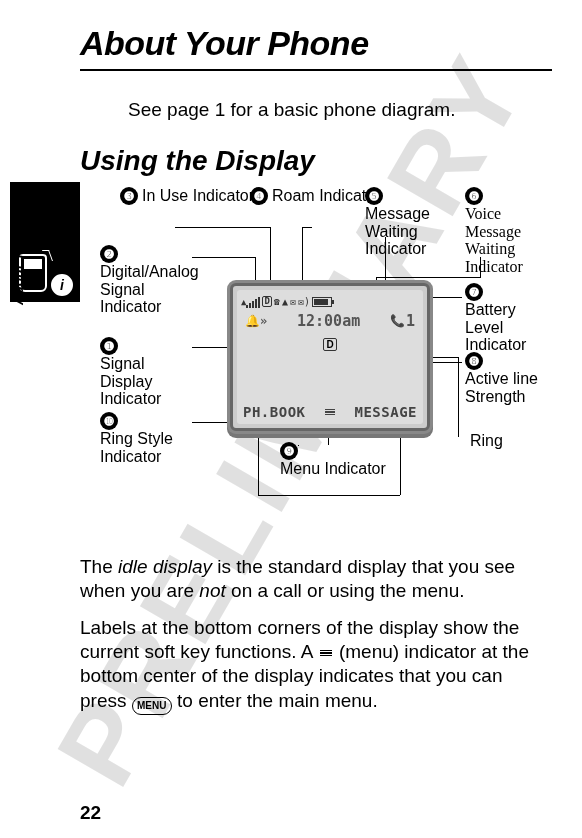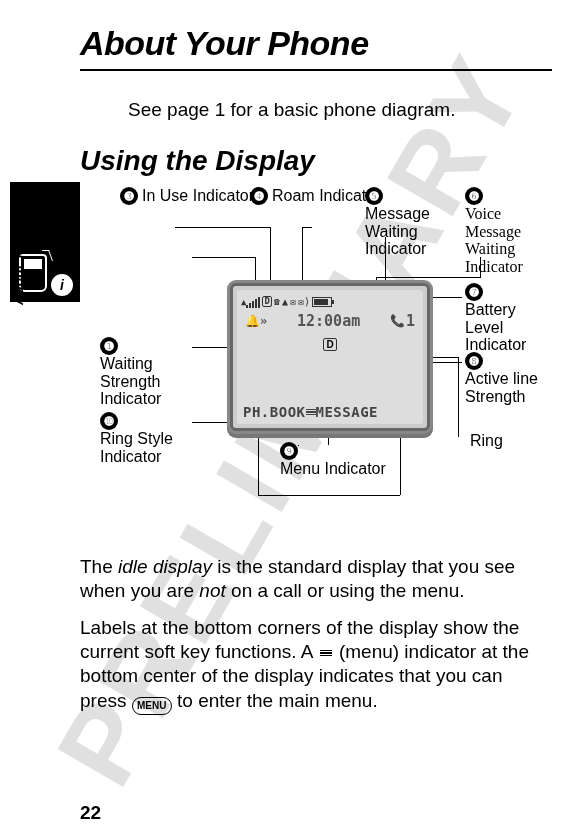--- a/index.html
+++ b/index.html
@@ -96,21 +96,21 @@
   .bars span { width:2px; background:#333; }
   .bars span:nth-child(1){height:3px} .bars span:nth-child(2){height:5px}
   .bars span:nth-child(3){height:7px} .bars span:nth-child(4){height:9px}
   .bars span:nth-child(5){height:11px}
   .time-row { text-align:center; font-family: monospace; font-weight:700; color:#555; font-size:15px; padding: 2px 0 0 0; display:flex; justify-content:space-between; align-items:center; padding:2px 8px; }
   .bell { font-size:12px; }
   .line-ind { display:flex; align-items:center; gap:1px; }
   .line-ind .ph { font-size: 12px; }
   .center-d { text-align:center; margin-top:2px; }
   .center-d .pill { font-size:10px; padding:0 2px; }
-  .softkeys { position:absolute; bottom:4px; left:0; right:0; display:flex; justify-content:flex-start; align-items:center; padding:0 6px; font-family: monospace; font-weight:700; color:#444; font-size:14px; letter-spacing:0.5px; }
+  .softkeys { position:absolute; bottom:4px; left:0; right:0; display:flex; justify-content:space-between; align-items:center; padding:0 6px; font-family: monospace; font-weight:700; color:#444; font-size:14px; letter-spacing:0.5px; }
   .menu-ico { font-size: 11px; display:flex; flex-direction:column; gap:1px; }
   .menu-ico span { width:10px; height:1.5px; background:#444; }
 
   
   .line { position:absolute; background:#000; }
   .hline { height:1px; }
 
   .body-text { font-size: 19px; margin-top: 18px; line-height: 1.28; }
   .body-text + .body-text { margin-top: 12px; }
   .body-text .it { font-style: italic; }
@@ -151,22 +151,25 @@
     <div class="callout" style="left:170px; top:0;">
       <span class="call-num">➍</span><span class="txt">Roam Indicator</span>
     </div>
     <div class="callout" style="left:285px; top:0; width:90px;">
       <span class="call-num">➎</span><span class="txt">Message Waiting Indicator</span>
     </div>
     <div class="callout" style="left:385px; top:0; width:90px;font-family:Liberation Serif, serif;">
       <span class="call-num">➏</span><span class="txt">Voice Message Waiting Indicator</span>
     </div>
 
+    <div class="callout" style="left:20px; top:58px; width:100px;">
+      <span class="call-num">➋</span><span class="txt">Digital/Analog Signal Indicator</span>
+    </div>
     <div class="callout" style="left:20px; top:150px; width:100px;">
-      <span class="call-num">➊</span><span class="txt">Waiting Strength Indicator</span>
+      <span class="call-num">➊</span><span class="txt">Signal Display Indicator</span>
     </div>
     <div class="callout" style="left:20px; top:225px; width:100px;">
       <span class="call-num">➓</span><span class="txt">Ring Style Indicator</span>
     </div>
 
     <div class="callout" style="left:385px; top:96px; width:90px;">
       <span class="call-num">➐</span><span class="txt">Battery Level Indicator</span>
     </div>
     <div class="callout" style="left:385px; top:165px; width:90px;">
       <span class="call-num">➑</span><span class="txt">Active line Strength</span>

